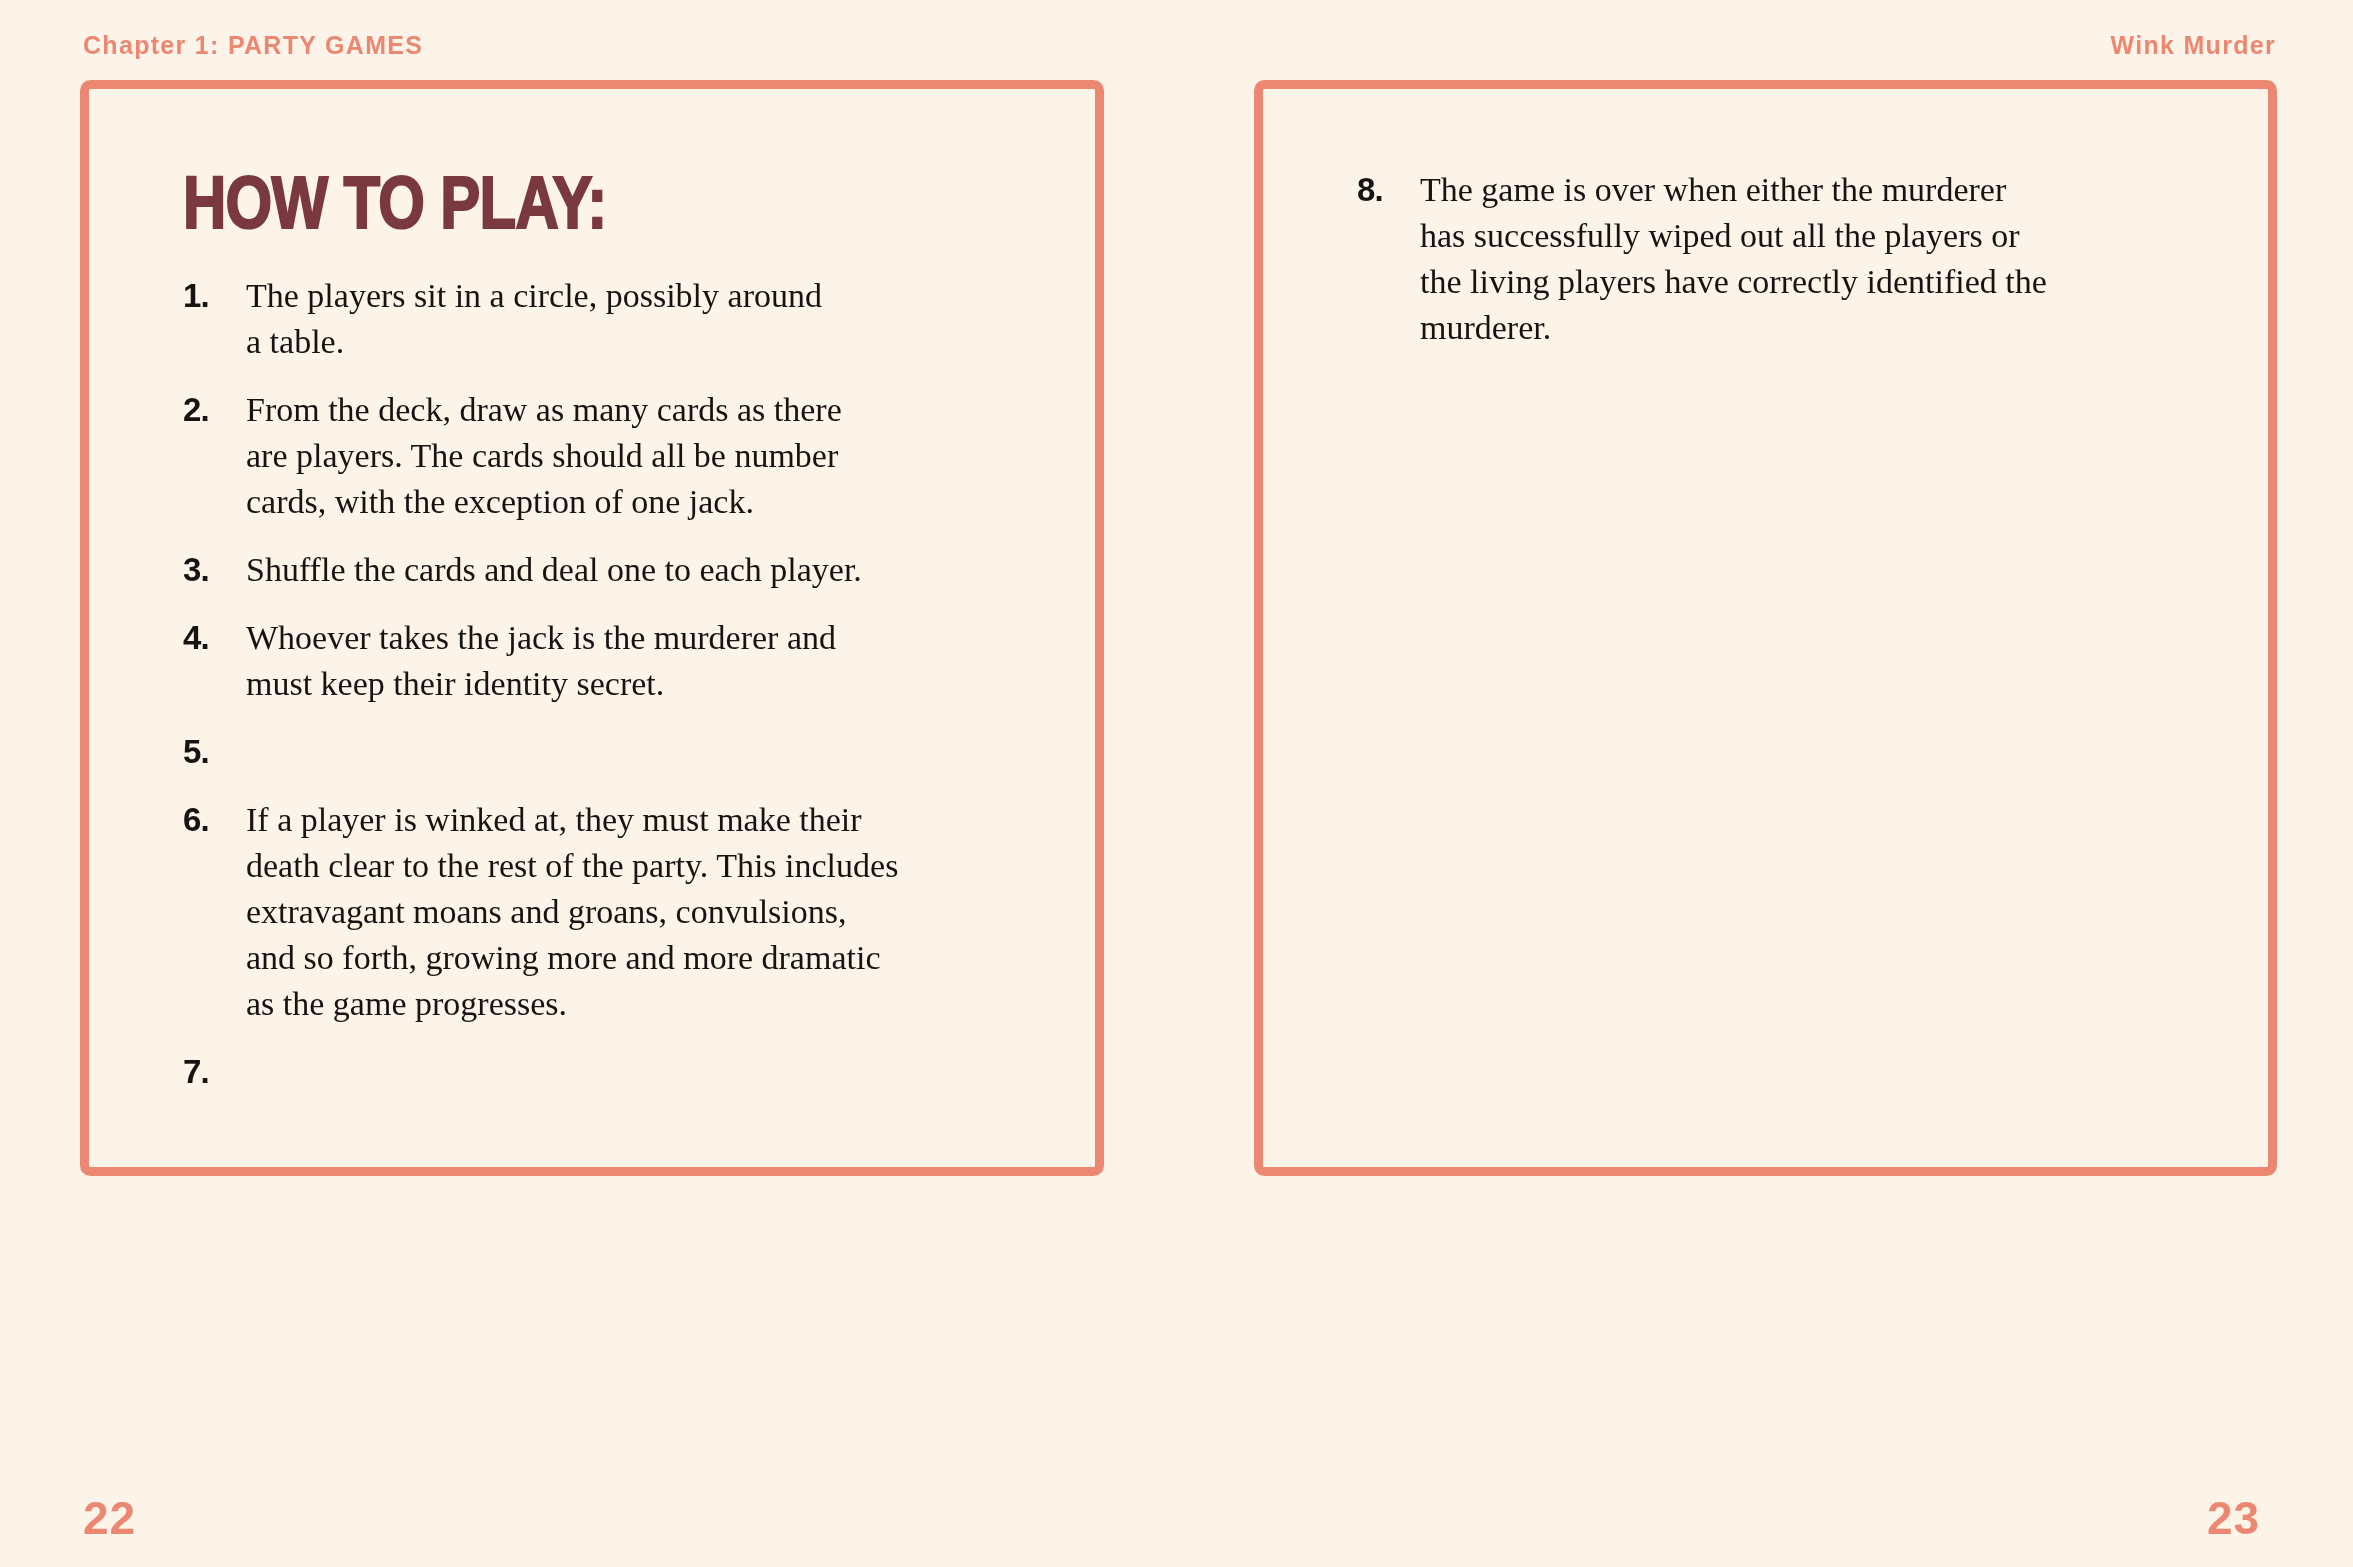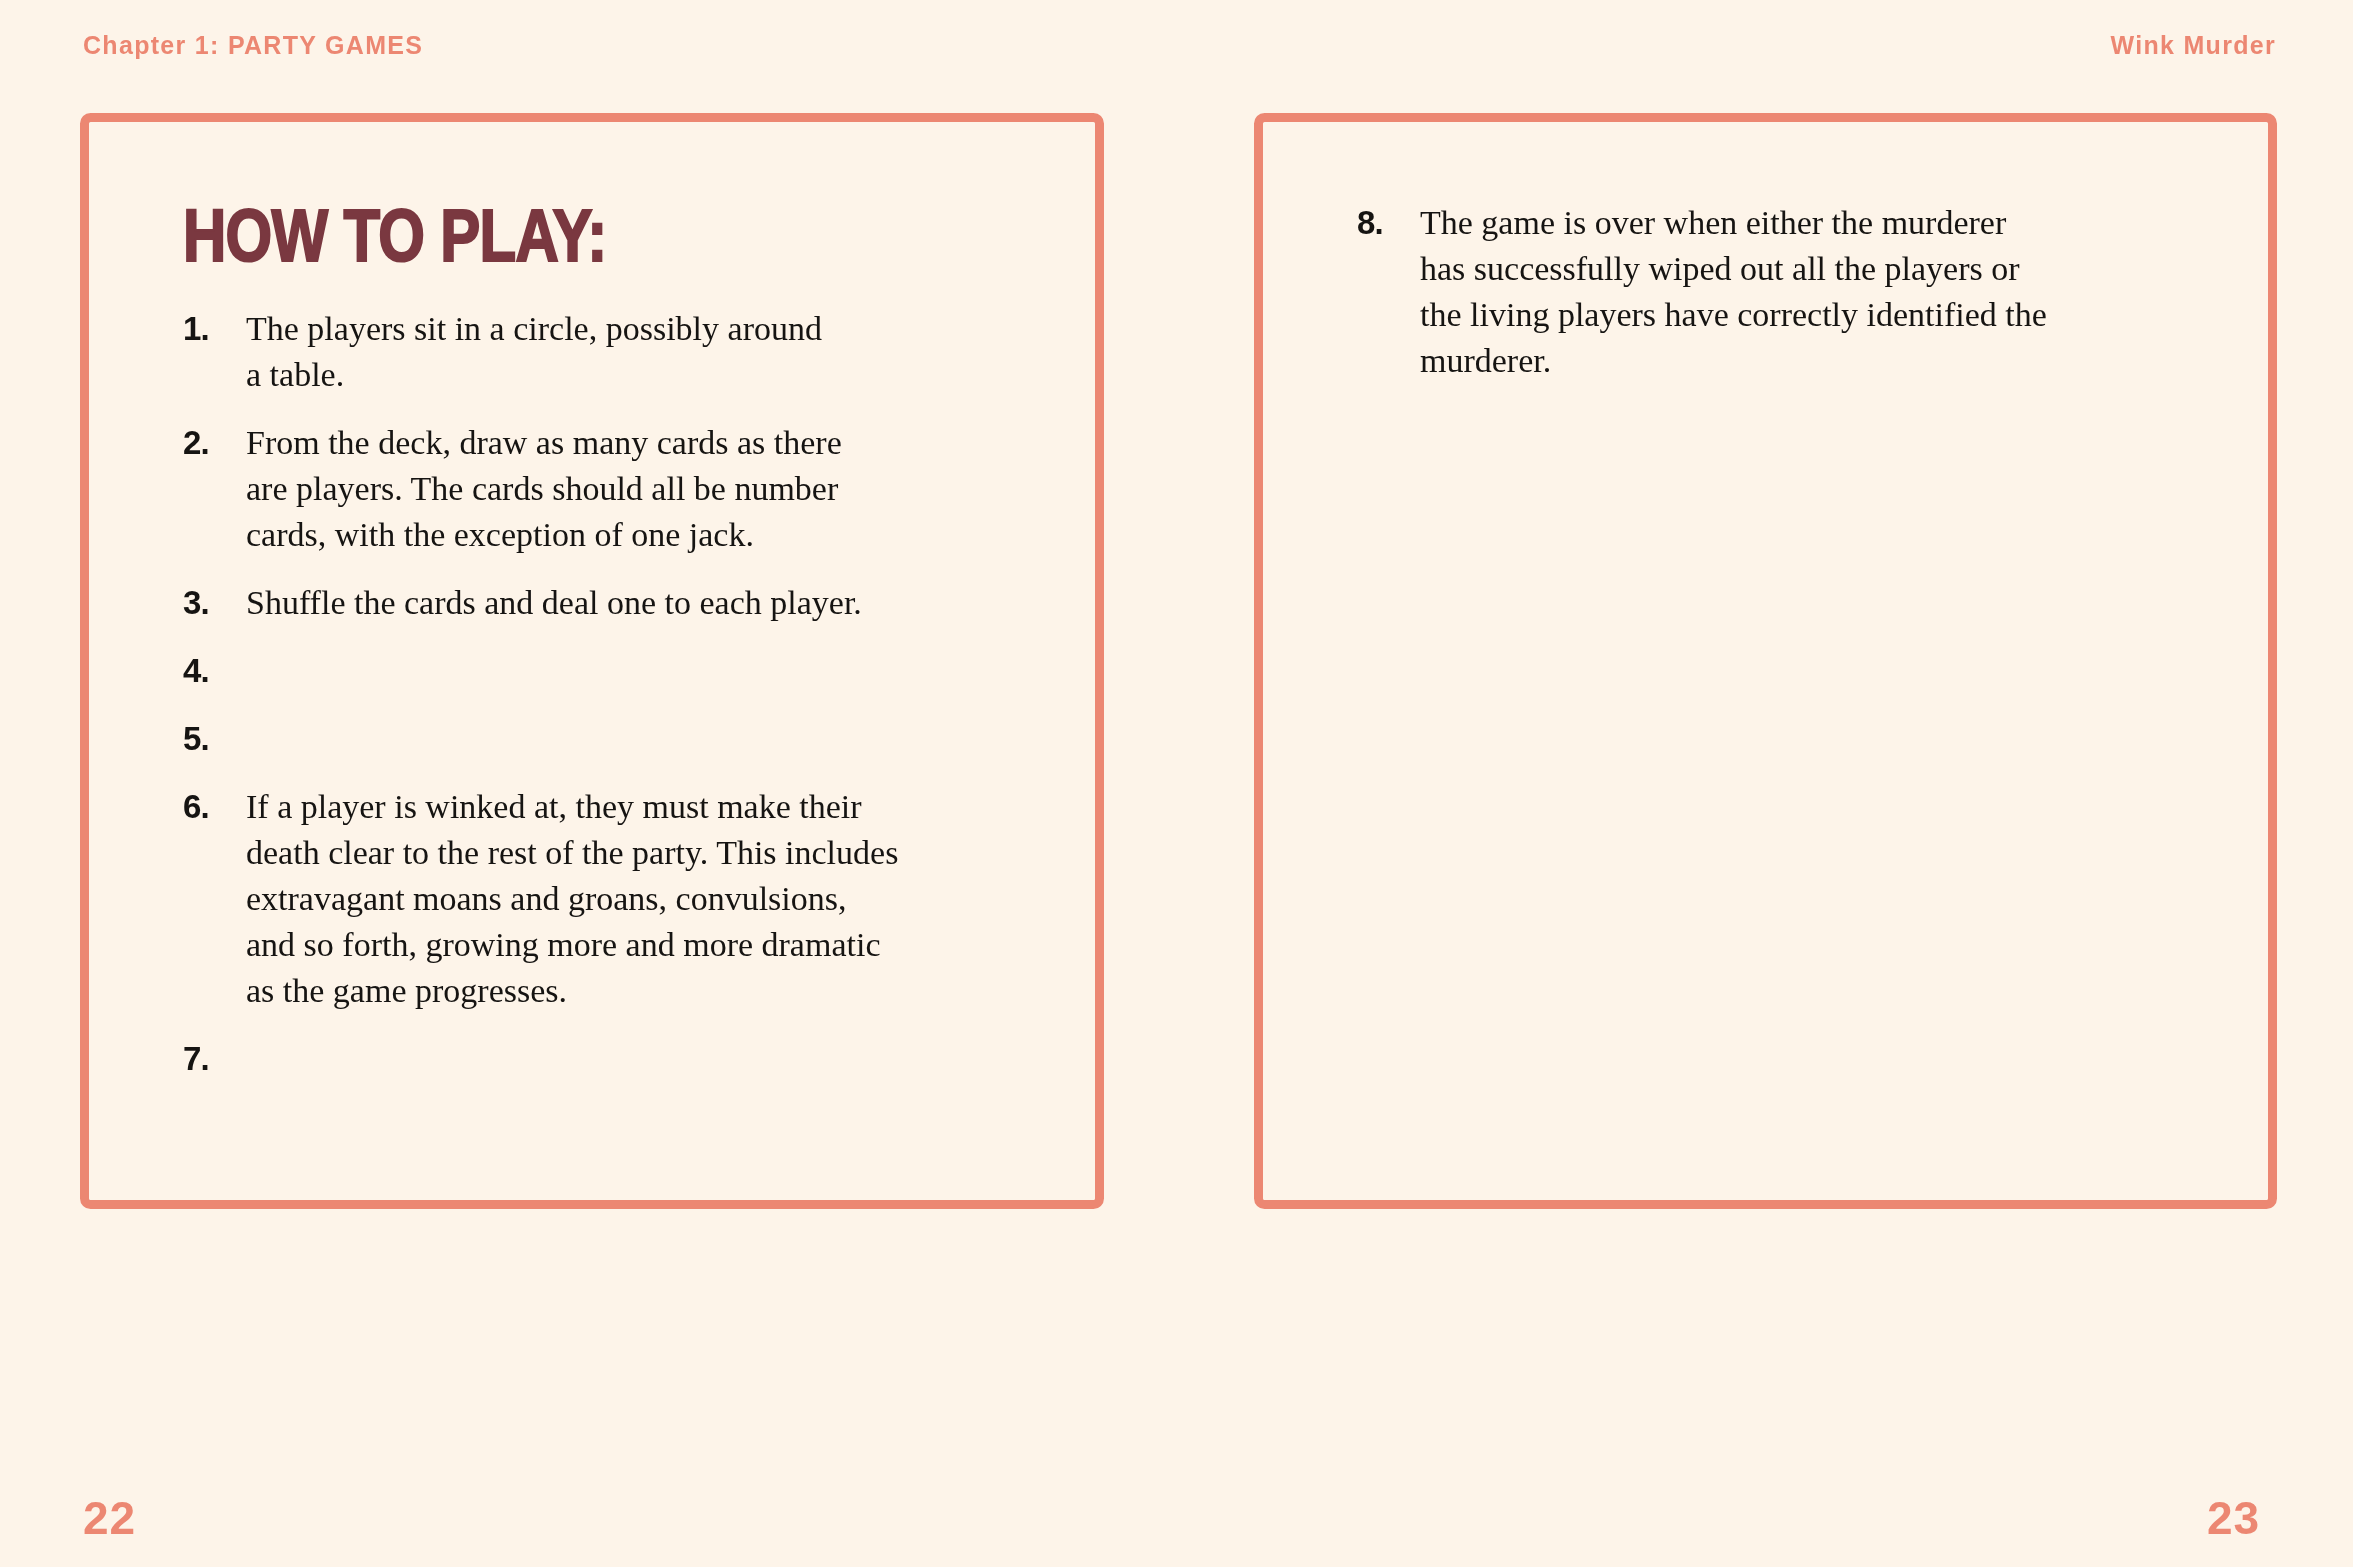--- a/index.html
+++ b/index.html
@@ -30,21 +30,20 @@
 
   
   .page-frame {
     position: absolute;
     top: 80px;
     height: 1096px;
     border: 9.6px solid #EC8772;
     border-radius: 10.5px;
     box-sizing: border-box;
     background: transparent;
-    margin-top: 33px;
   }
   .page-frame.left  { left: 80px;   width: 1024px; }
   .page-frame.right { left: 1254px; width: 1023px; }
 
   .page-inner {
     box-sizing: border-box;
     width: 100%;
     height: 100%;
     padding: 78px 35px 35px 94px;
   }
@@ -126,20 +125,22 @@
         <span class="item-text">From the deck, draw as many cards as there
 are players. The cards should all be number
 cards, with the exception of one jack.</span>
       </div>
       <div class="instruction-item">
         <span class="item-number">3.</span>
         <span class="item-text">Shuffle the cards and deal one to each player.</span>
       </div>
       <div class="instruction-item">
         <span class="item-number">4.</span>
+        <span class="item-text">Whoever takes the jack is the murderer and
+must keep their identity secret.</span>
       </div>
       <div class="instruction-item">
         <span class="item-number">5.</span>
       </div>
       <div class="instruction-item">
         <span class="item-number">6.</span>
         <span class="item-text">If a player is winked at, they must make their
 death clear to the rest of the party. This includes
 extravagant moans and groans, convulsions,
 and so forth, growing more and more dramatic

